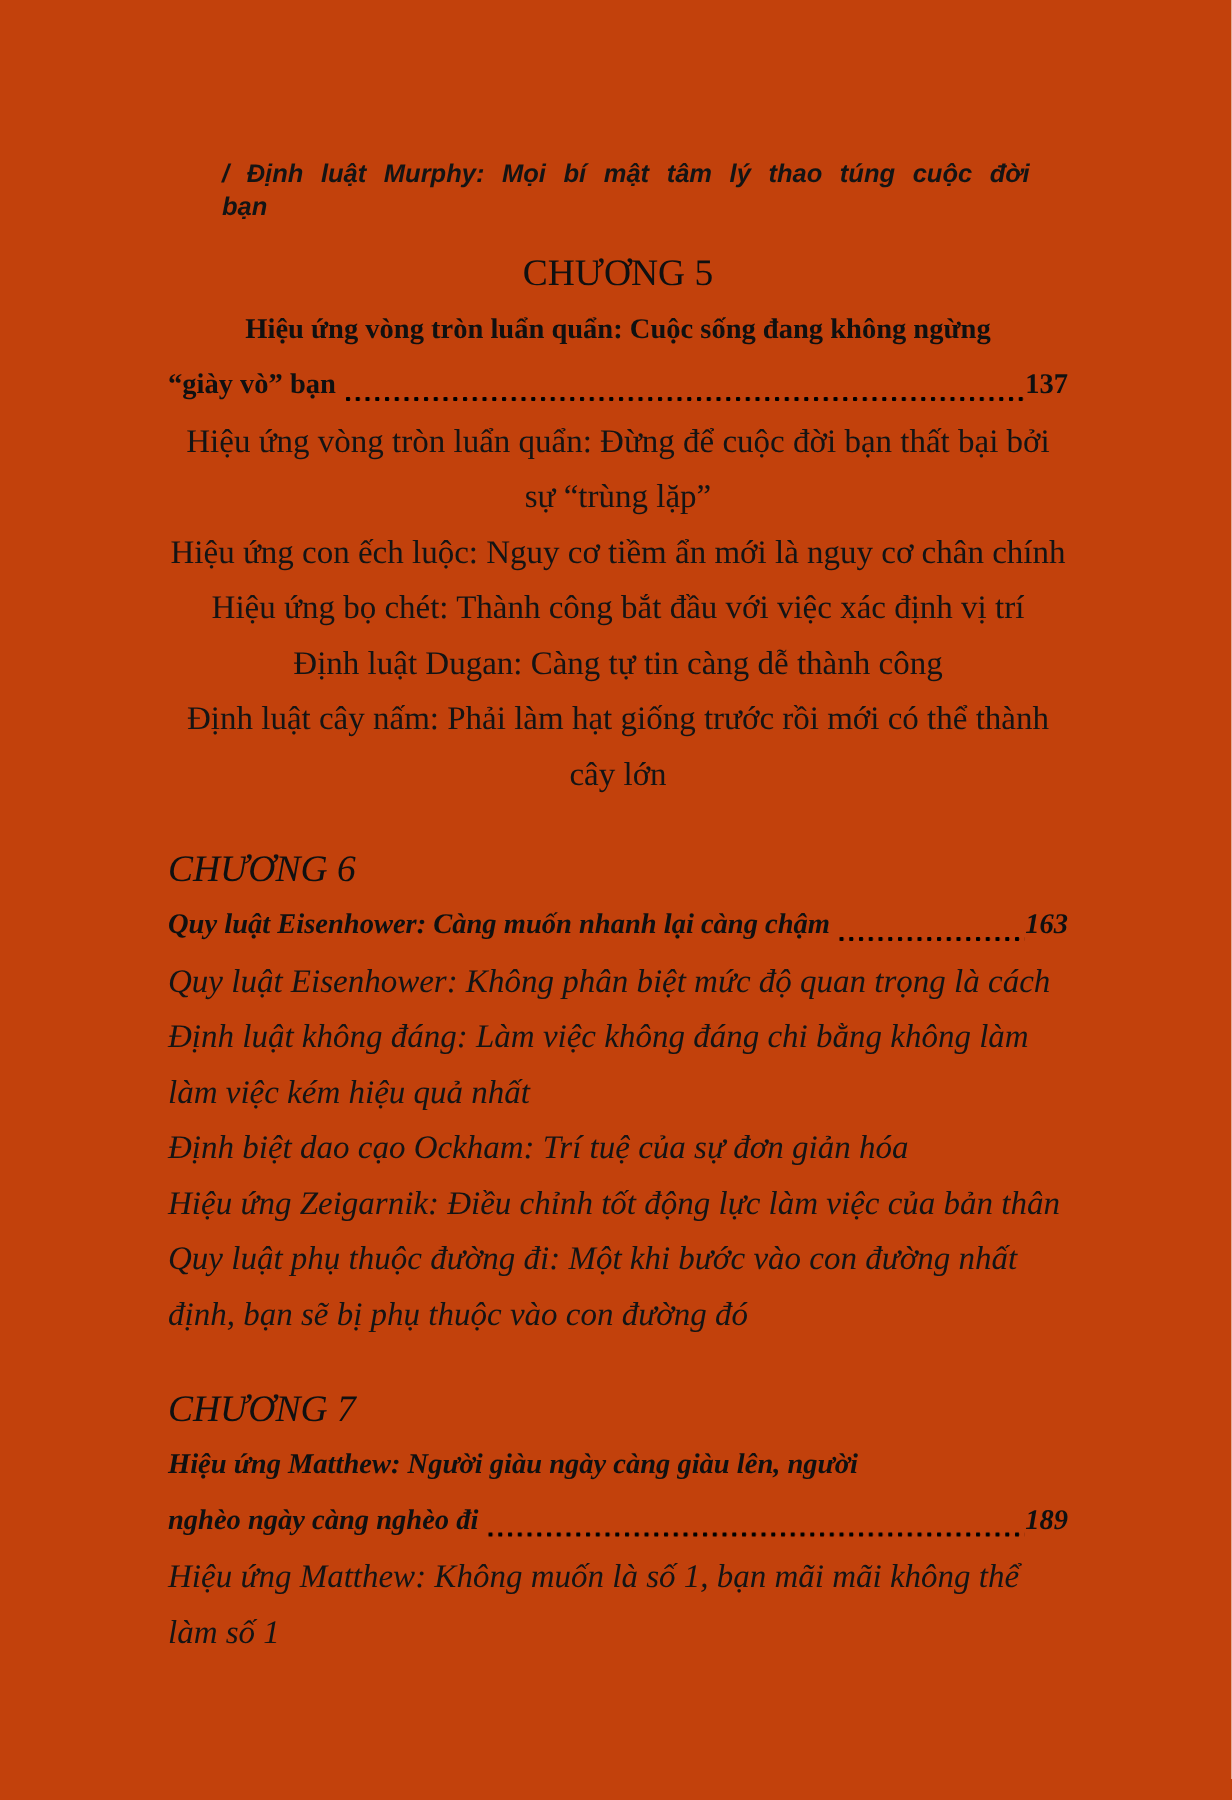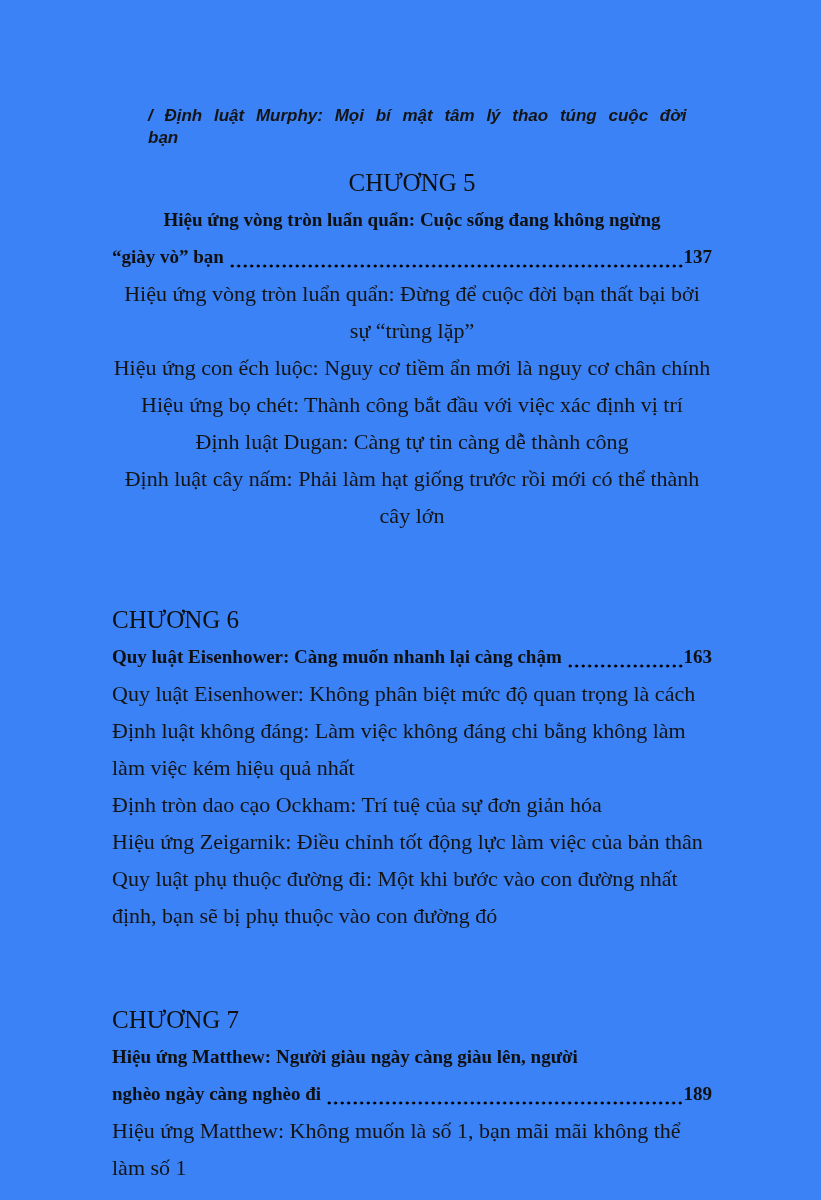--- a/index.html
+++ b/index.html
@@ -4,21 +4,21 @@
 <style>
   html, body {
     margin: 0;
     padding: 0;
     background: #ffffff;
   }
   .page {
     position: relative;
     width: 821px;
     height: 1200px;
-    background: #3b82f6;
+    background: #c2410c;
     color: #111111;
     overflow: hidden;
     box-sizing: border-box;
     padding-top: 105px;
   }
   .content {
     width: 600px;
     margin-left: 112px;
   }
   .header {
@@ -26,21 +26,21 @@
     font-style: italic;
     font-weight: bold;
     font-size: 17px;
     line-height: 22px;
     word-spacing: 7px;
     padding-left: 36px;
     color: #141414;
   }
   section { display: block; }
   .sec-5 { margin-top: 16px; text-align: center; }
-  .sec-6, .sec-7 { margin-top: 68px; }
+  .sec-6, .sec-7 { margin-top: 28px; font-style: italic; }
   .chapter {
     font-family: "Liberation Serif", serif;
     font-size: 25px;
     line-height: 36px;
     font-weight: normal;
     color: #101010;
   }
   .title-line {
     font-family: "Liberation Serif", serif;
     font-weight: bold;
@@ -97,21 +97,21 @@
     <section class="sec-6">
       <div class="chapter">CHƯƠNG 6</div>
       <div class="title-line leader-row">
         <span>Quy luật Eisenhower: Càng muốn nhanh lại càng chậm </span>
         <span class="leader"></span>
         <span>163</span>
       </div>
       <div class="entry">Quy luật Eisenhower: Không phân biệt mức độ quan trọng là cách</div>
       <div class="entry">Định luật không đáng: Làm việc không đáng chi bằng không làm</div>
       <div class="entry">làm việc kém hiệu quả nhất</div>
-      <div class="entry">Định tròn dao cạo Ockham: Trí tuệ của sự đơn giản hóa</div>
+      <div class="entry">Định biệt dao cạo Ockham: Trí tuệ của sự đơn giản hóa</div>
       <div class="entry">Hiệu ứng Zeigarnik: Điều chỉnh tốt động lực làm việc của bản thân</div>
       <div class="entry">Quy luật phụ thuộc đường đi: Một khi bước vào con đường nhất</div>
       <div class="entry">định, bạn sẽ bị phụ thuộc vào con đường đó</div>
     </section>
 
     <section class="sec-7">
       <div class="chapter">CHƯƠNG 7</div>
       <div class="title-line">Hiệu ứng Matthew: Người giàu ngày càng giàu lên, người</div>
       <div class="title-line leader-row">
         <span>nghèo ngày càng nghèo đi </span>

